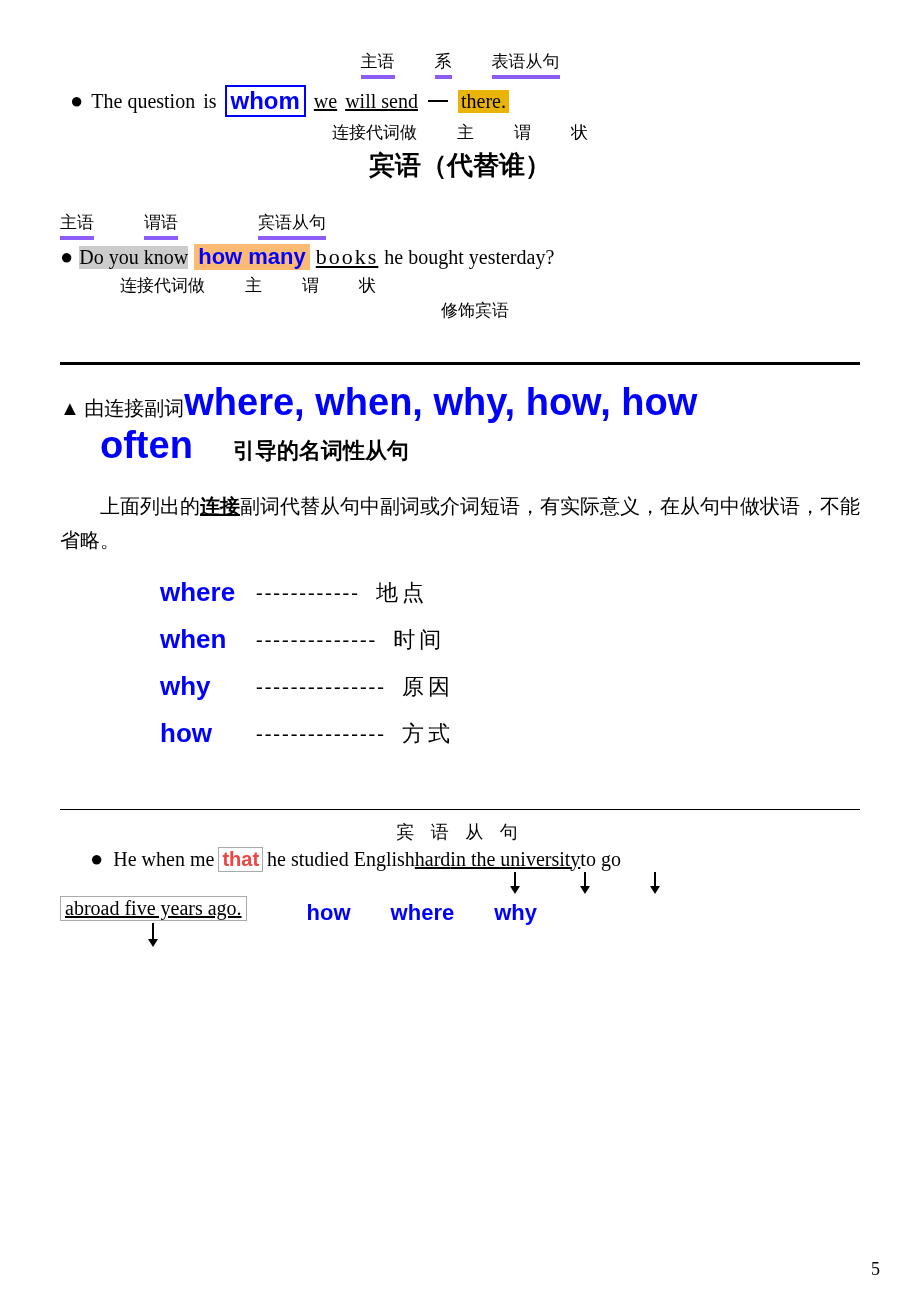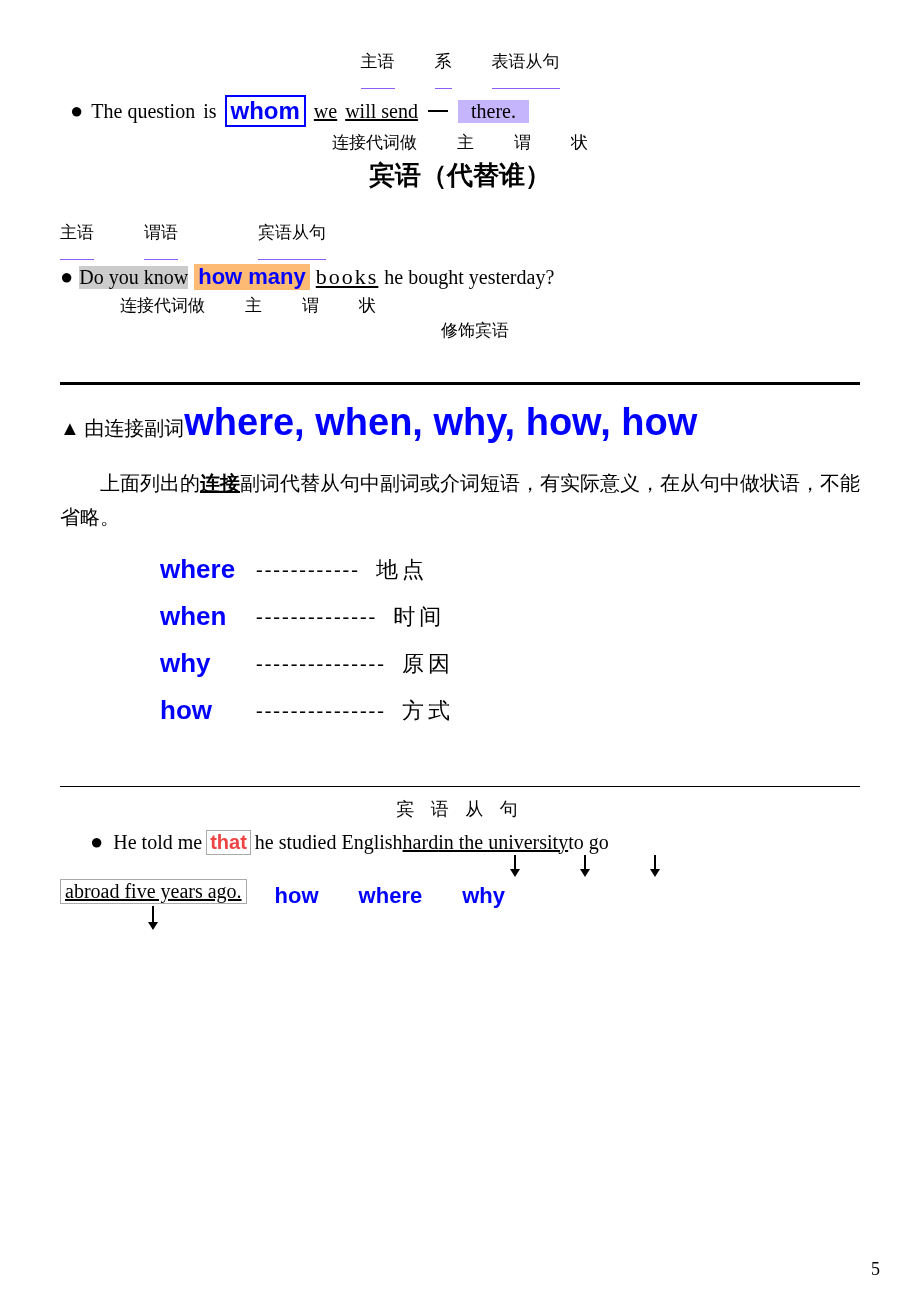--- a/index.html
+++ b/index.html
@@ -21,22 +21,22 @@
 
     .grammar-label-row {
       display: flex;
       justify-content: center;
       gap: 40px;
       margin-bottom: 6px;
       font-size: 17px;
     }
 
     .label-underline {
-      border-bottom: 1px solid #8b5cf6;
-      padding-bottom: 15px;
+      border-bottom: 4px solid #8b5cf6;
+      padding-bottom: 2px;
     }
 
     .sentence-row {
       display: flex;
       align-items: center;
       gap: 8px;
       font-size: 20px;
       margin-left: 10px;
     }
 
@@ -47,22 +47,22 @@
     .word-whom {
       font-weight: bold;
       font-size: 24px;
       color: #00f;
       border: 2px solid #00f;
       padding: 0 4px;
       font-family: Arial, sans-serif;
     }
 
     .word-there {
-      background: #c4b5fd;
-      padding: 0 13px;
+      background: #eab308;
+      padding: 0 3px;
     }
 
     .underline {
       text-decoration: underline;
     }
 
     .blank-box {
       display: inline-block;
       width: 20px;
       height: 2px;
@@ -216,21 +216,21 @@
     .section-bottom {
       margin-top: 60px;
       border-top: 1px solid #000;
       padding-top: 10px;
     }
 
     .bottom-label {
       text-align: center;
       font-size: 18px;
       letter-spacing: 6px;
-      margin-bottom: 8px;
+      margin-bottom: 2px;
     }
 
     .word-that {
       font-family: Arial, sans-serif;
       font-weight: bold;
       color: #ef4444;
       border: 1px solid #aaa;
       padding: 0 3px;
     }
 
@@ -325,20 +325,23 @@
     <span>状</span>
   </div>
   <div class="sub-label-row3">修饰宾语</div>
 </div>
 
 <div class="section-heading">
   <div>
     <span class="heading-triangle">▲</span>
     <span class="heading-text" style="font-size:20px;"> 由连接副词</span><span class="heading-words">where, when, why, how, how</span>
   </div>
+  <div>
+    <span class="heading-words" style="margin-left:40px;">often</span><span class="heading-chinese">引导的名词性从句</span>
+  </div>
 
   <p class="description">
     上面列出的<span class="desc-bold">连接</span>副词代替从句中副词或介词短语，有实际意义，在从句中做状语，不能省略。
   </p>
 
   <div class="word-list">
     <div class="word-list-item">
       <span class="conn-word">where</span>
       <span class="dashes">------------</span>
       <span class="meaning">地点</span>
@@ -359,21 +362,21 @@
       <span class="meaning">方式</span>
     </div>
   </div>
 </div>
 
 <div class="section-bottom">
   <div class="bottom-label">宾 语 从 句</div>
 
   <div style="display:flex; align-items:center; margin-left:30px; font-size:20px; flex-wrap:nowrap;">
     <span style="font-size:22px; margin-right:10px;">●</span>
-    <span>He told me </span>
+    <span>He when me </span>
     <span class="word-that" style="margin:0 4px;">that</span>
     <span> he studied English </span>
     <span class="underline">hard</span>
     <span> </span>
     <span class="underline">in the university</span>
     <span> to go</span>
   </div>
 
   <div style="display:flex; margin-left:430px; gap:0px; margin-top:0px;">
     <div class="arrow-column" style="margin-left:20px;">
@@ -383,21 +386,21 @@
     <div class="arrow-column" style="margin-left:60px;">
       <div class="arrow-line" style="height:14px;"></div>
       <div class="arrow-head"></div>
     </div>
     <div class="arrow-column" style="margin-left:60px;">
       <div class="arrow-line" style="height:14px;"></div>
       <div class="arrow-head"></div>
     </div>
   </div>
 
-  <div style="display:flex; align-items:flex-start; font-size:20px; gap:28px; margin-top:2px;">
+  <div style="display:flex; align-items:flex-start; font-size:20px; gap:60px; margin-top:2px;">
     <div style="display:flex; flex-direction:column; align-items:center;">
       <span class="abroad-box underline">abroad five years ago.</span>
       <div class="arrow-column" style="margin-top:2px;">
         <div class="arrow-line" style="height:16px;"></div>
         <div class="arrow-head"></div>
       </div>
     </div>
     <div style="display:flex; gap:40px; align-items:center; padding-top:4px;">
       <span class="blue-word">how</span>
       <span class="blue-word">where</span>

